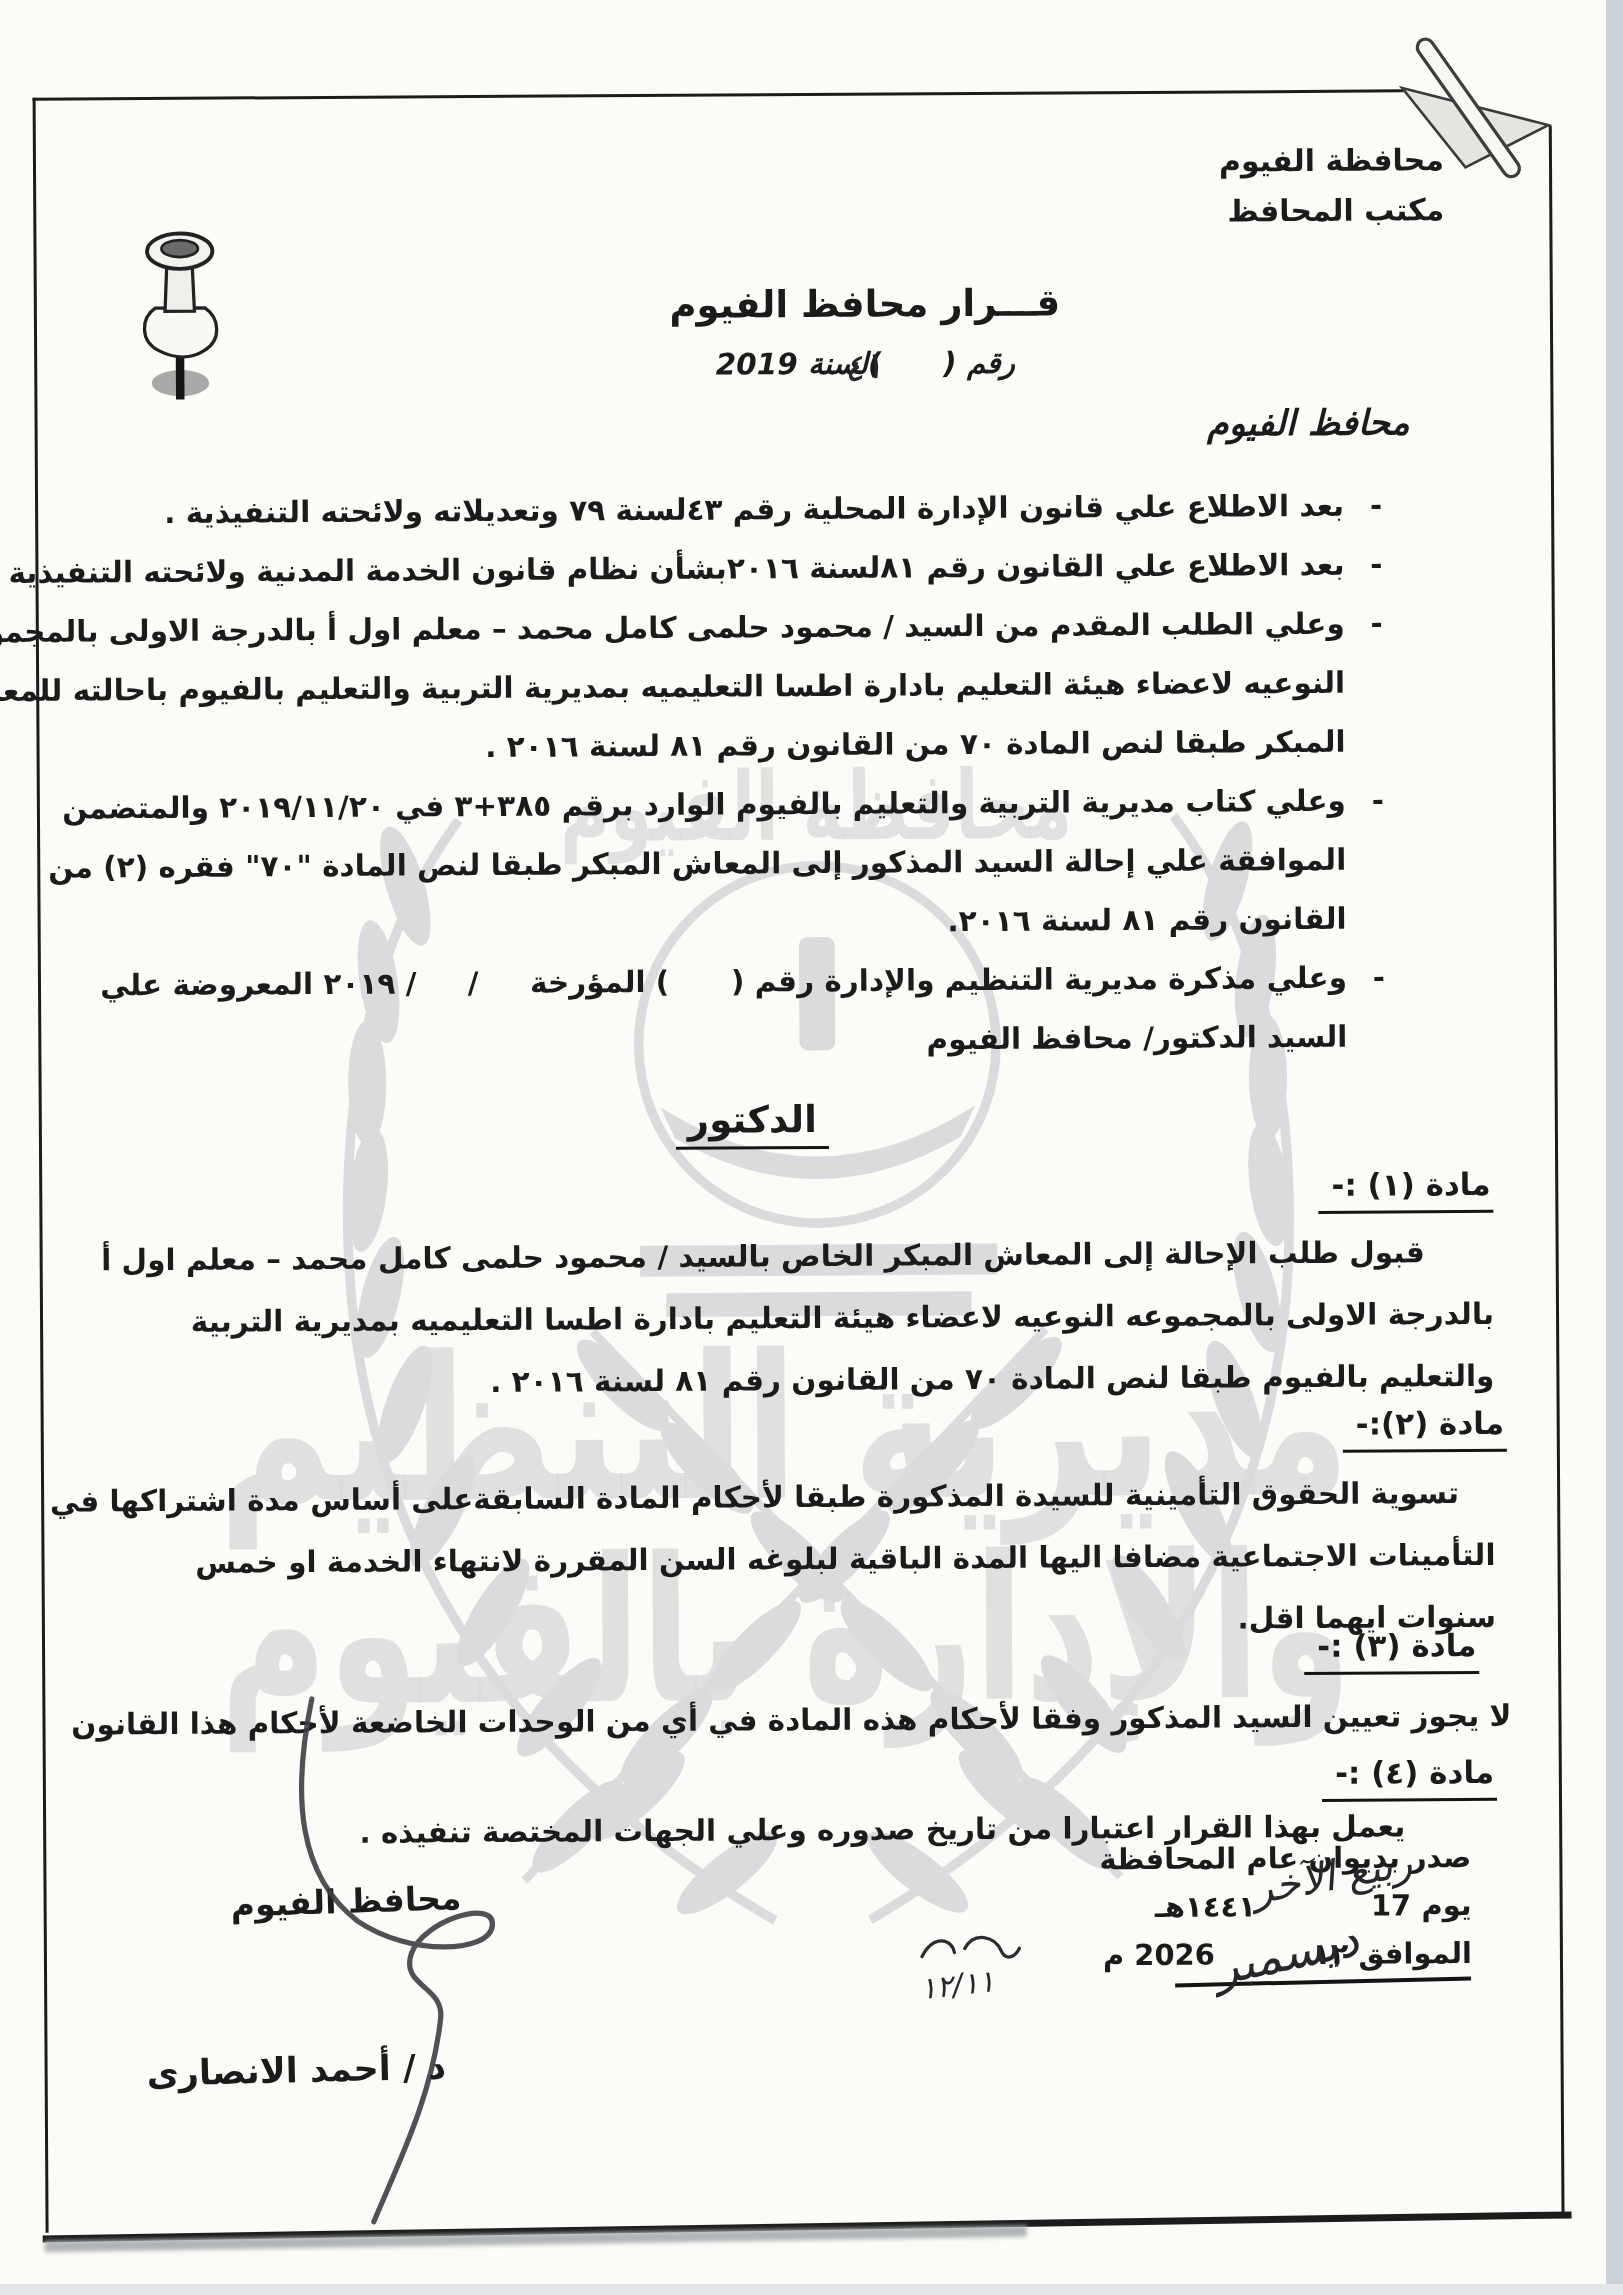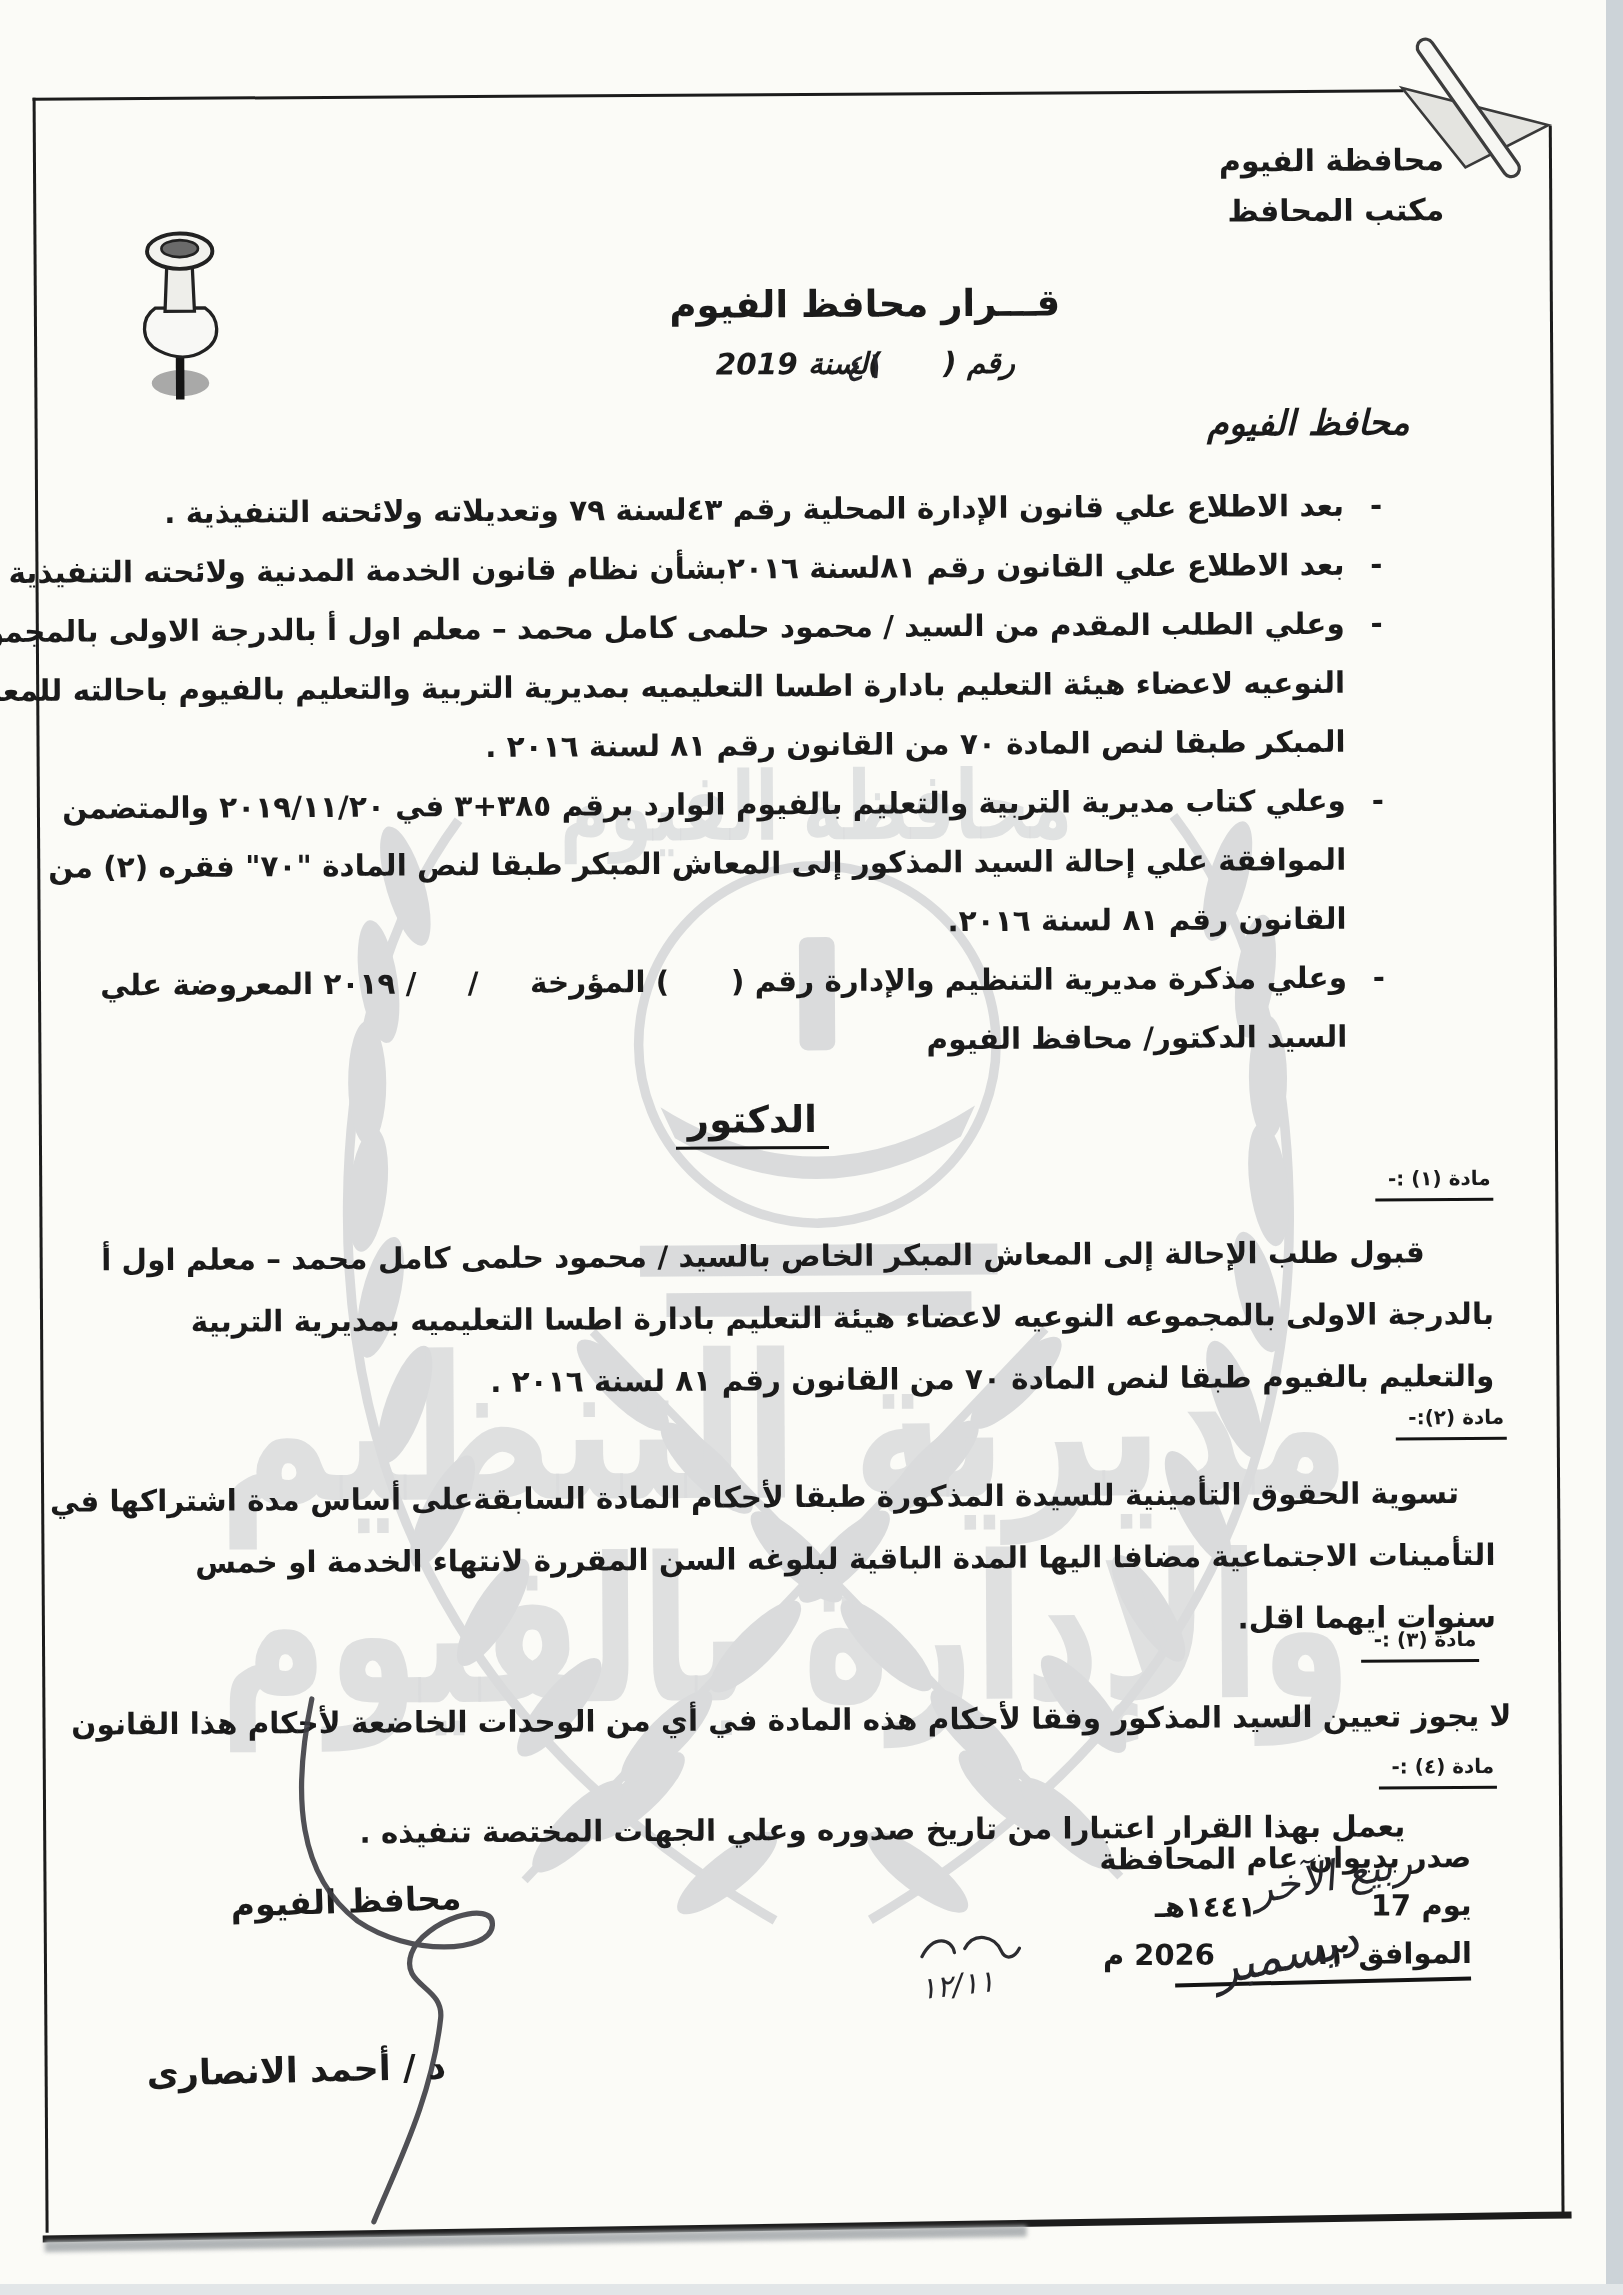--- a/index.html
+++ b/index.html
@@ -23,21 +23,21 @@
   .num-line{font-size:29.5px;font-style:italic;font-weight:600;letter-spacing:0.7px;}
   .salutation{font-size:35px;font-style:italic;font-weight:600;}
 
   
   .preamble{right:275px;top:480px;width:1142px;}
   .ln{position:relative;height:59px;line-height:59px;white-space:nowrap;text-align:right;font-size:29.5px;font-weight:bold;}
   .dash{position:absolute;right:-38px;top:0;font-weight:bold;}
 
   
   .qarrar{font-size:37px;font-weight:bold;border-bottom:3.9px solid #141414;padding:0 11.8px 5.2px 11.8px;letter-spacing:1.3px;}
-  .art-label{font-size:20px;font-weight:bold;border-bottom:3.3px solid #141414;padding:0 2.6px 7.9px 13px;display:inline-block;}
+  .art-label{font-size:31px;font-weight:bold;border-bottom:3.3px solid #141414;padding:0 2.6px 7.9px 13px;display:inline-block;}
   .art-lines .ln{height:62px;line-height:62px;}
 
   
   .issuance{right:156px;top:1837px;width:367px;}
   .iss-ln{height:48px;line-height:48px;font-size:29px;font-weight:bold;white-space:nowrap;text-align:right;}
   .gap1{display:inline-block;width:115px;}
   .gap2{display:inline-block;width:98px;}
   .moafaq-underline{left:1170px;top:1983px;width:296px;height:3.9px;background:#141414;transform:rotate(-1deg);}
 
   

